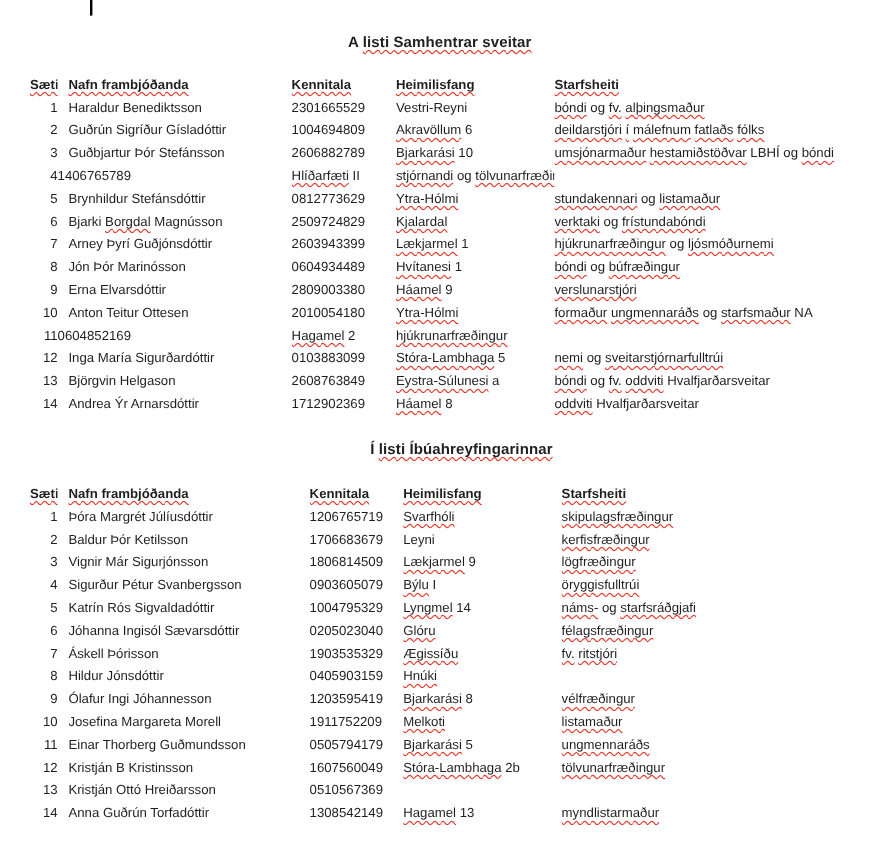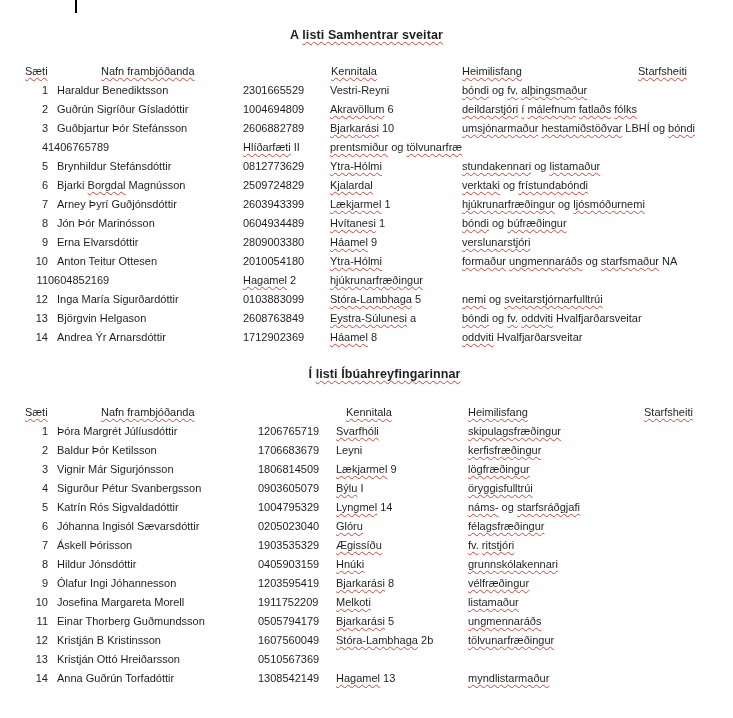--- a/index.html
+++ b/index.html
@@ -24,21 +24,21 @@
   .list-i .list-title { margin-bottom:21px;margin-left:36px; }
   .row {
     display:grid; height:19px; line-height:19px; font-size:11px;
     padding-left:25px; box-sizing:border-box; white-space:pre;
   }
   .list-a .row { grid-template-columns:23px 195px 87px 132px 1fr; }
   .list-i .row { grid-template-columns:23px 210px 78px 132px 1fr; }
   .cell { overflow:hidden; white-space:pre; }
   .c-name { padding-left:9px; }
   .c-seat { text-align:right; }
-  .row.hdr { font-weight:normal;gap:44px; }
+  .row.hdr { font-weight:bold; }
   .row.hdr .c-seat { text-align:left; }
   .mis {
     text-decoration-line:underline;
     text-decoration-style:wavy;
     text-decoration-color:#e23b2e;
     text-decoration-thickness:1px;
     text-underline-offset:2px;
     text-decoration-skip-ink:none;
   }
 </style>
@@ -49,21 +49,21 @@
   <div class="text-cursor"></div>
 
   <section class="list list-a">
     <h2 class="list-title"><span>A </span><span class="mis">listi Samhentrar sveitar</span></h2>
     <div class="tbl">
       <div class="row hdr"><div class="cell c-seat"><span class="mis">Sæti</span></div><div class="cell c-name"><span class="mis">Nafn frambjóðanda</span></div><div class="cell c-kennitala"><span class="mis">Kennitala</span></div><div class="cell c-heimilisfang"><span class="mis">Heimilisfang</span></div><div class="cell c-starfsheiti"><span class="mis">Starfsheiti</span></div></div>
       <div class="tbody">
           <div class="row"><div class="cell c-seat">1</div><div class="cell c-name"><span>Haraldur Benediktsson</span></div><div class="cell c-kennitala">2301665529</div><div class="cell c-heimilisfang"><span>Vestri-Reyni</span></div><div class="cell c-starfsheiti"><span class="mis">bóndi</span><span> og </span><span class="mis">fv.</span><span> </span><span class="mis">alþingsmaður</span></div></div>
           <div class="row"><div class="cell c-seat">2</div><div class="cell c-name"><span>Guðrún Sigríður Gísladóttir</span></div><div class="cell c-kennitala">1004694809</div><div class="cell c-heimilisfang"><span class="mis">Akravöllum</span><span> 6</span></div><div class="cell c-starfsheiti"><span class="mis">deildarstjóri</span><span> </span><span class="mis">í</span><span> </span><span class="mis">málefnum</span><span> </span><span class="mis">fatlaðs</span><span> </span><span class="mis">fólks</span></div></div>
           <div class="row"><div class="cell c-seat">3</div><div class="cell c-name"><span>Guðbjartur Þór Stefánsson</span></div><div class="cell c-kennitala">2606882789</div><div class="cell c-heimilisfang"><span class="mis">Bjarkarási</span><span> 10</span></div><div class="cell c-starfsheiti"><span class="mis">umsjónarmaður</span><span> </span><span class="mis">hestamiðstöðvar</span><span> LBHÍ og </span><span class="mis">bóndi</span></div></div>
-          <div class="row"><div class="cell c-seat">4</div><div class="cell c-kennitala">1406765789</div><div class="cell c-heimilisfang"><span class="mis">Hlíðarfæti</span><span> II</span></div><div class="cell c-starfsheiti"><span class="mis">prentsmiður</span><span> og </span><span class="mis">tölvunarfræðingur</span></div></div>
+          <div class="row"><div class="cell c-seat">4</div><div class="cell c-kennitala">1406765789</div><div class="cell c-heimilisfang"><span class="mis">Hlíðarfæti</span><span> II</span></div><div class="cell c-starfsheiti"><span class="mis">stjórnandi</span><span> og </span><span class="mis">tölvunarfræðingur</span></div></div>
           <div class="row"><div class="cell c-seat">5</div><div class="cell c-name"><span>Brynhildur Stefánsdóttir</span></div><div class="cell c-kennitala">0812773629</div><div class="cell c-heimilisfang"><span class="mis">Ytra-Hólmi</span></div><div class="cell c-starfsheiti"><span class="mis">stundakennari</span><span> og </span><span class="mis">listamaður</span></div></div>
           <div class="row"><div class="cell c-seat">6</div><div class="cell c-name"><span>Bjarki </span><span class="mis">Borgdal</span><span> Magnússon</span></div><div class="cell c-kennitala">2509724829</div><div class="cell c-heimilisfang"><span class="mis">Kjalardal</span></div><div class="cell c-starfsheiti"><span class="mis">verktaki</span><span> og </span><span class="mis">frístundabóndi</span></div></div>
           <div class="row"><div class="cell c-seat">7</div><div class="cell c-name"><span>Arney Þyrí Guðjónsdóttir</span></div><div class="cell c-kennitala">2603943399</div><div class="cell c-heimilisfang"><span class="mis">Lækjarmel</span><span> 1</span></div><div class="cell c-starfsheiti"><span class="mis">hjúkrunarfræðingur</span><span> og </span><span class="mis">ljósmóðurnemi</span></div></div>
           <div class="row"><div class="cell c-seat">8</div><div class="cell c-name"><span>Jón Þór Marinósson</span></div><div class="cell c-kennitala">0604934489</div><div class="cell c-heimilisfang"><span class="mis">Hvítanesi</span><span> 1</span></div><div class="cell c-starfsheiti"><span class="mis">bóndi</span><span> og </span><span class="mis">búfræðingur</span></div></div>
           <div class="row"><div class="cell c-seat">9</div><div class="cell c-name"><span>Erna Elvarsdóttir</span></div><div class="cell c-kennitala">2809003380</div><div class="cell c-heimilisfang"><span class="mis">Háamel</span><span> 9</span></div><div class="cell c-starfsheiti"><span class="mis">verslunarstjóri</span></div></div>
           <div class="row"><div class="cell c-seat">10</div><div class="cell c-name"><span>Anton Teitur Ottesen</span></div><div class="cell c-kennitala">2010054180</div><div class="cell c-heimilisfang"><span class="mis">Ytra-Hólmi</span></div><div class="cell c-starfsheiti"><span class="mis">formaður</span><span> </span><span class="mis">ungmennaráðs</span><span> og </span><span class="mis">starfsmaður</span><span> NA</span></div></div>
           <div class="row"><div class="cell c-seat">11</div><div class="cell c-kennitala">0604852169</div><div class="cell c-heimilisfang"><span class="mis">Hagamel</span><span> 2</span></div><div class="cell c-starfsheiti"><span class="mis">hjúkrunarfræðingur</span></div></div>
           <div class="row"><div class="cell c-seat">12</div><div class="cell c-name"><span>Inga María Sigurðardóttir</span></div><div class="cell c-kennitala">0103883099</div><div class="cell c-heimilisfang"><span class="mis">Stóra-Lambhaga</span><span> 5</span></div><div class="cell c-starfsheiti"><span class="mis">nemi</span><span> og </span><span class="mis">sveitarstjórnarfulltrúi</span></div></div>
           <div class="row"><div class="cell c-seat">13</div><div class="cell c-name"><span>Björgvin Helgason</span></div><div class="cell c-kennitala">2608763849</div><div class="cell c-heimilisfang"><span class="mis">Eystra-Súlunesi</span><span> a</span></div><div class="cell c-starfsheiti"><span class="mis">bóndi</span><span> og </span><span class="mis">fv.</span><span> </span><span class="mis">oddviti</span><span> Hvalfjarðarsveitar</span></div></div>
           <div class="row"><div class="cell c-seat">14</div><div class="cell c-name"><span>Andrea Ýr Arnarsdóttir</span></div><div class="cell c-kennitala">1712902369</div><div class="cell c-heimilisfang"><span class="mis">Háamel</span><span> 8</span></div><div class="cell c-starfsheiti"><span class="mis">oddviti</span><span> Hvalfjarðarsveitar</span></div></div>
@@ -76,21 +76,21 @@
     <div class="tbl">
       <div class="row hdr"><div class="cell c-seat"><span class="mis">Sæti</span></div><div class="cell c-name"><span class="mis">Nafn frambjóðanda</span></div><div class="cell c-kennitala"><span class="mis">Kennitala</span></div><div class="cell c-heimilisfang"><span class="mis">Heimilisfang</span></div><div class="cell c-starfsheiti"><span class="mis">Starfsheiti</span></div></div>
       <div class="tbody">
           <div class="row"><div class="cell c-seat">1</div><div class="cell c-name"><span>Þóra Margrét Júlíusdóttir</span></div><div class="cell c-kennitala">1206765719</div><div class="cell c-heimilisfang"><span class="mis">Svarfhóli</span></div><div class="cell c-starfsheiti"><span class="mis">skipulagsfræðingur</span></div></div>
           <div class="row"><div class="cell c-seat">2</div><div class="cell c-name"><span>Baldur Þór Ketilsson</span></div><div class="cell c-kennitala">1706683679</div><div class="cell c-heimilisfang"><span>Leyni</span></div><div class="cell c-starfsheiti"><span class="mis">kerfisfræðingur</span></div></div>
           <div class="row"><div class="cell c-seat">3</div><div class="cell c-name"><span>Vignir Már Sigurjónsson</span></div><div class="cell c-kennitala">1806814509</div><div class="cell c-heimilisfang"><span class="mis">Lækjarmel</span><span> 9</span></div><div class="cell c-starfsheiti"><span class="mis">lögfræðingur</span></div></div>
           <div class="row"><div class="cell c-seat">4</div><div class="cell c-name"><span>Sigurður Pétur Svanbergsson</span></div><div class="cell c-kennitala">0903605079</div><div class="cell c-heimilisfang"><span class="mis">Býlu</span><span> I</span></div><div class="cell c-starfsheiti"><span class="mis">öryggisfulltrúi</span></div></div>
           <div class="row"><div class="cell c-seat">5</div><div class="cell c-name"><span>Katrín Rós Sigvaldadóttir</span></div><div class="cell c-kennitala">1004795329</div><div class="cell c-heimilisfang"><span class="mis">Lyngmel</span><span> 14</span></div><div class="cell c-starfsheiti"><span class="mis">náms-</span><span> og </span><span class="mis">starfsráðgjafi</span></div></div>
           <div class="row"><div class="cell c-seat">6</div><div class="cell c-name"><span>Jóhanna Ingisól Sævarsdóttir</span></div><div class="cell c-kennitala">0205023040</div><div class="cell c-heimilisfang"><span class="mis">Glóru</span></div><div class="cell c-starfsheiti"><span class="mis">félagsfræðingur</span></div></div>
           <div class="row"><div class="cell c-seat">7</div><div class="cell c-name"><span>Áskell Þórisson</span></div><div class="cell c-kennitala">1903535329</div><div class="cell c-heimilisfang"><span class="mis">Ægissíðu</span></div><div class="cell c-starfsheiti"><span class="mis">fv.</span><span> </span><span class="mis">ritstjóri</span></div></div>
-          <div class="row"><div class="cell c-seat">8</div><div class="cell c-name"><span>Hildur Jónsdóttir</span></div><div class="cell c-kennitala">0405903159</div><div class="cell c-heimilisfang"><span class="mis">Hnúki</span></div><div class="cell c-starfsheiti"><span class="mis">grunnskólakennari</span></div></div>
+          <div class="row"><div class="cell c-seat">8</div><div class="cell c-name"><span>Hildur Jónsdóttir</span></div><div class="cell c-kennitala">0405903159</div><div class="cell c-heimilisfang"><span class="mis">Hnúki</span></div></div>
           <div class="row"><div class="cell c-seat">9</div><div class="cell c-name"><span>Ólafur Ingi Jóhannesson</span></div><div class="cell c-kennitala">1203595419</div><div class="cell c-heimilisfang"><span class="mis">Bjarkarási</span><span> 8</span></div><div class="cell c-starfsheiti"><span class="mis">vélfræðingur</span></div></div>
           <div class="row"><div class="cell c-seat">10</div><div class="cell c-name"><span>Josefina Margareta Morell</span></div><div class="cell c-kennitala">1911752209</div><div class="cell c-heimilisfang"><span class="mis">Melkoti</span></div><div class="cell c-starfsheiti"><span class="mis">listamaður</span></div></div>
           <div class="row"><div class="cell c-seat">11</div><div class="cell c-name"><span>Einar Thorberg Guðmundsson</span></div><div class="cell c-kennitala">0505794179</div><div class="cell c-heimilisfang"><span class="mis">Bjarkarási</span><span> 5</span></div><div class="cell c-starfsheiti"><span class="mis">ungmennaráðs</span></div></div>
           <div class="row"><div class="cell c-seat">12</div><div class="cell c-name"><span>Kristján B Kristinsson</span></div><div class="cell c-kennitala">1607560049</div><div class="cell c-heimilisfang"><span class="mis">Stóra-Lambhaga</span><span> 2b</span></div><div class="cell c-starfsheiti"><span class="mis">tölvunarfræðingur</span></div></div>
           <div class="row"><div class="cell c-seat">13</div><div class="cell c-name"><span>Kristján Ottó Hreiðarsson</span></div><div class="cell c-kennitala">0510567369</div><div class="cell c-starfsheiti"></div></div>
           <div class="row"><div class="cell c-seat">14</div><div class="cell c-name"><span>Anna Guðrún Torfadóttir</span></div><div class="cell c-kennitala">1308542149</div><div class="cell c-heimilisfang"><span class="mis">Hagamel</span><span> 13</span></div><div class="cell c-starfsheiti"><span class="mis">myndlistarmaður</span></div></div>
         </div>
     </div>
   </section>
 </div>

